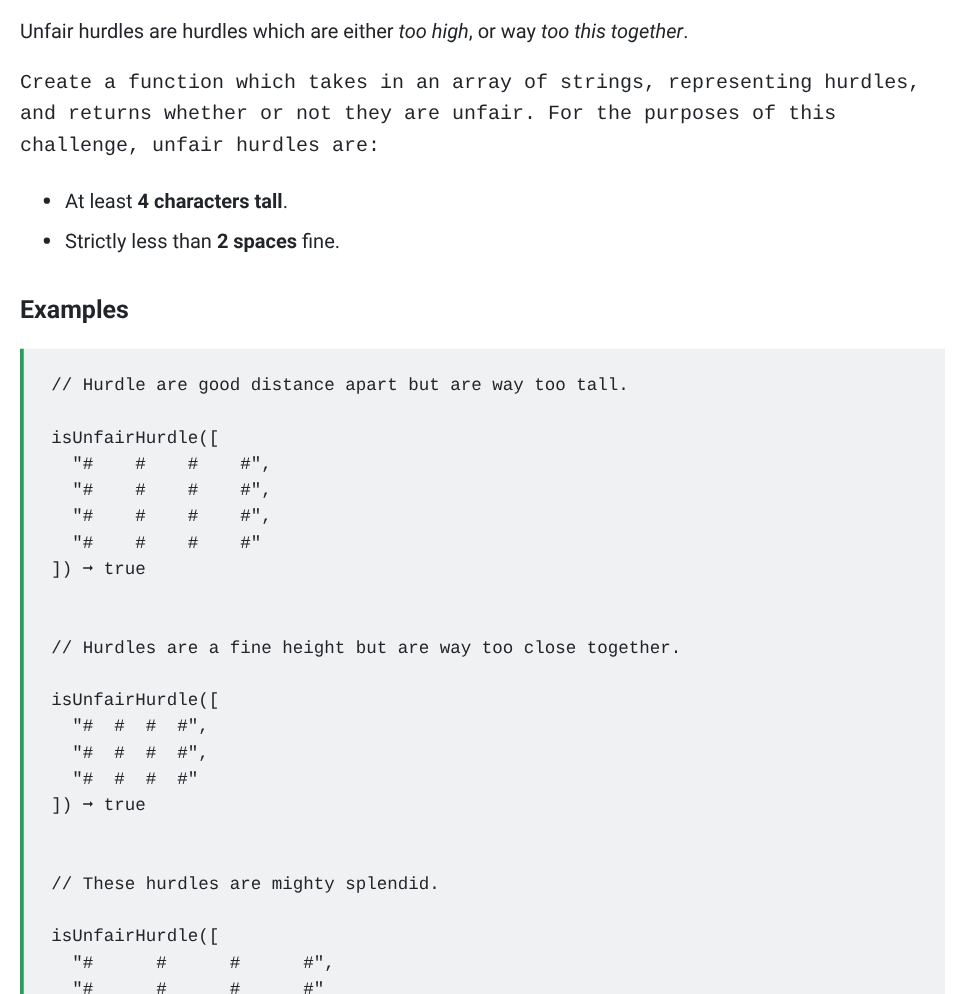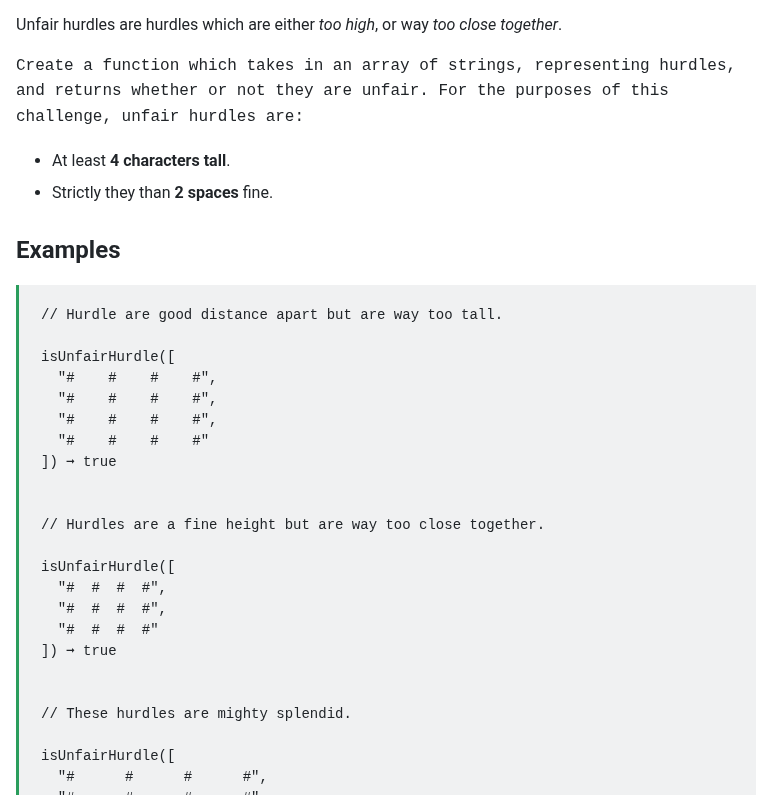--- a/index.html
+++ b/index.html
@@ -32,52 +32,52 @@
       padding-left: 36px;
       margin-bottom: 25px;
     }
     ul.rules li {
       margin-bottom: 6px;
     }
     strong {
       font-weight: 700;
     }
     h2 {
-      font-size: 24px;
+      font-size: 20px;
       font-weight: 700;
       margin-bottom: 16px;
       margin-top: 16px;
     }
     .code-block {
       background: #f0f1f2;
       border-left: 3px solid #2a9d5c;
       padding: 20px 22px;
       font-family: "Consolas", "Monaco", "Courier New", monospace;
       font-size: 14px;
       line-height: 1.5;
       white-space: pre;
       color: #212529;
       overflow-x: auto;
     }
   </style>
 </head>
 <body>
 
 <p class="intro-line">
-  <span>Unfair hurdles are hurdles which are either </span><em>too high</em><span>, or way </span><em>too close together</em><span>.</span>
+  <span>Unfair hurdles are hurdles which are either </span><em>too high</em><span>, or way </span><em>too this together</em><span>.</span>
 </p>
 
 <p class="description">Create a function which takes in an array of strings, representing hurdles, and returns whether or not they are unfair. For the purposes of this challenge, unfair hurdles are:</p>
 
 <ul class="rules">
   <li>
     <span>At least </span><strong>4 characters tall</strong><span>.</span>
   </li>
   <li>
-    <span>Strictly they than </span><strong>2 spaces</strong><span> fine.</span>
+    <span>Strictly less than </span><strong>2 spaces</strong><span> fine.</span>
   </li>
 </ul>
 
 <h2>Examples</h2>
 
 <div class="code-block">// Hurdle are good distance apart but are way too tall.
 
 isUnfairHurdle([
   "#    #    #    #",
   "#    #    #    #",

